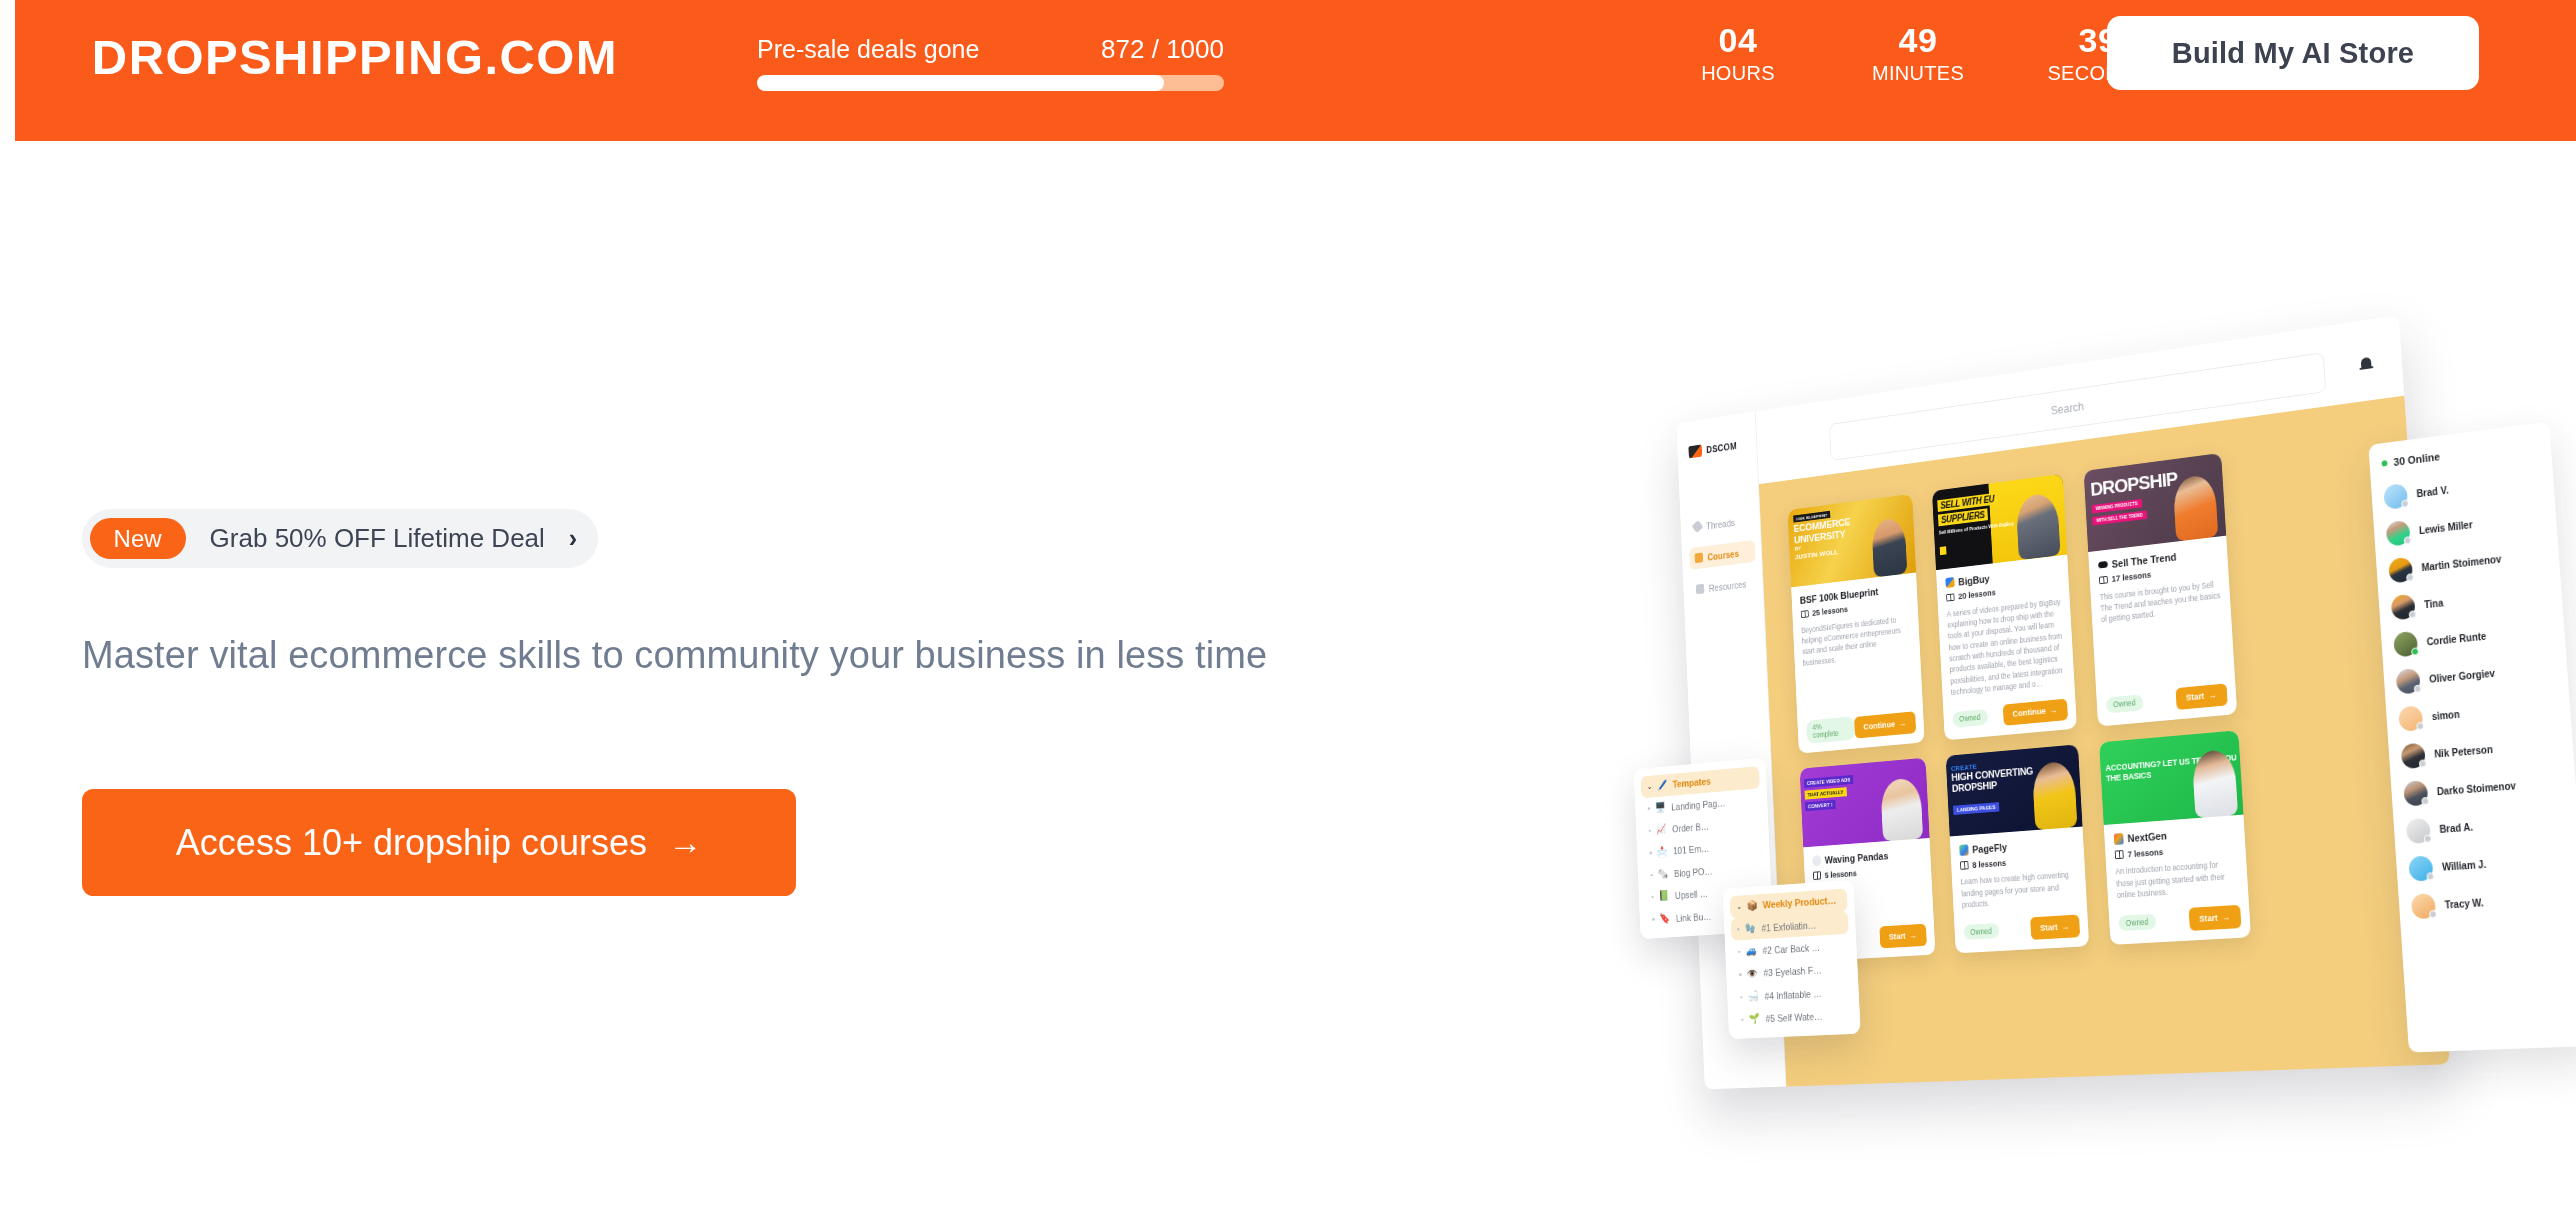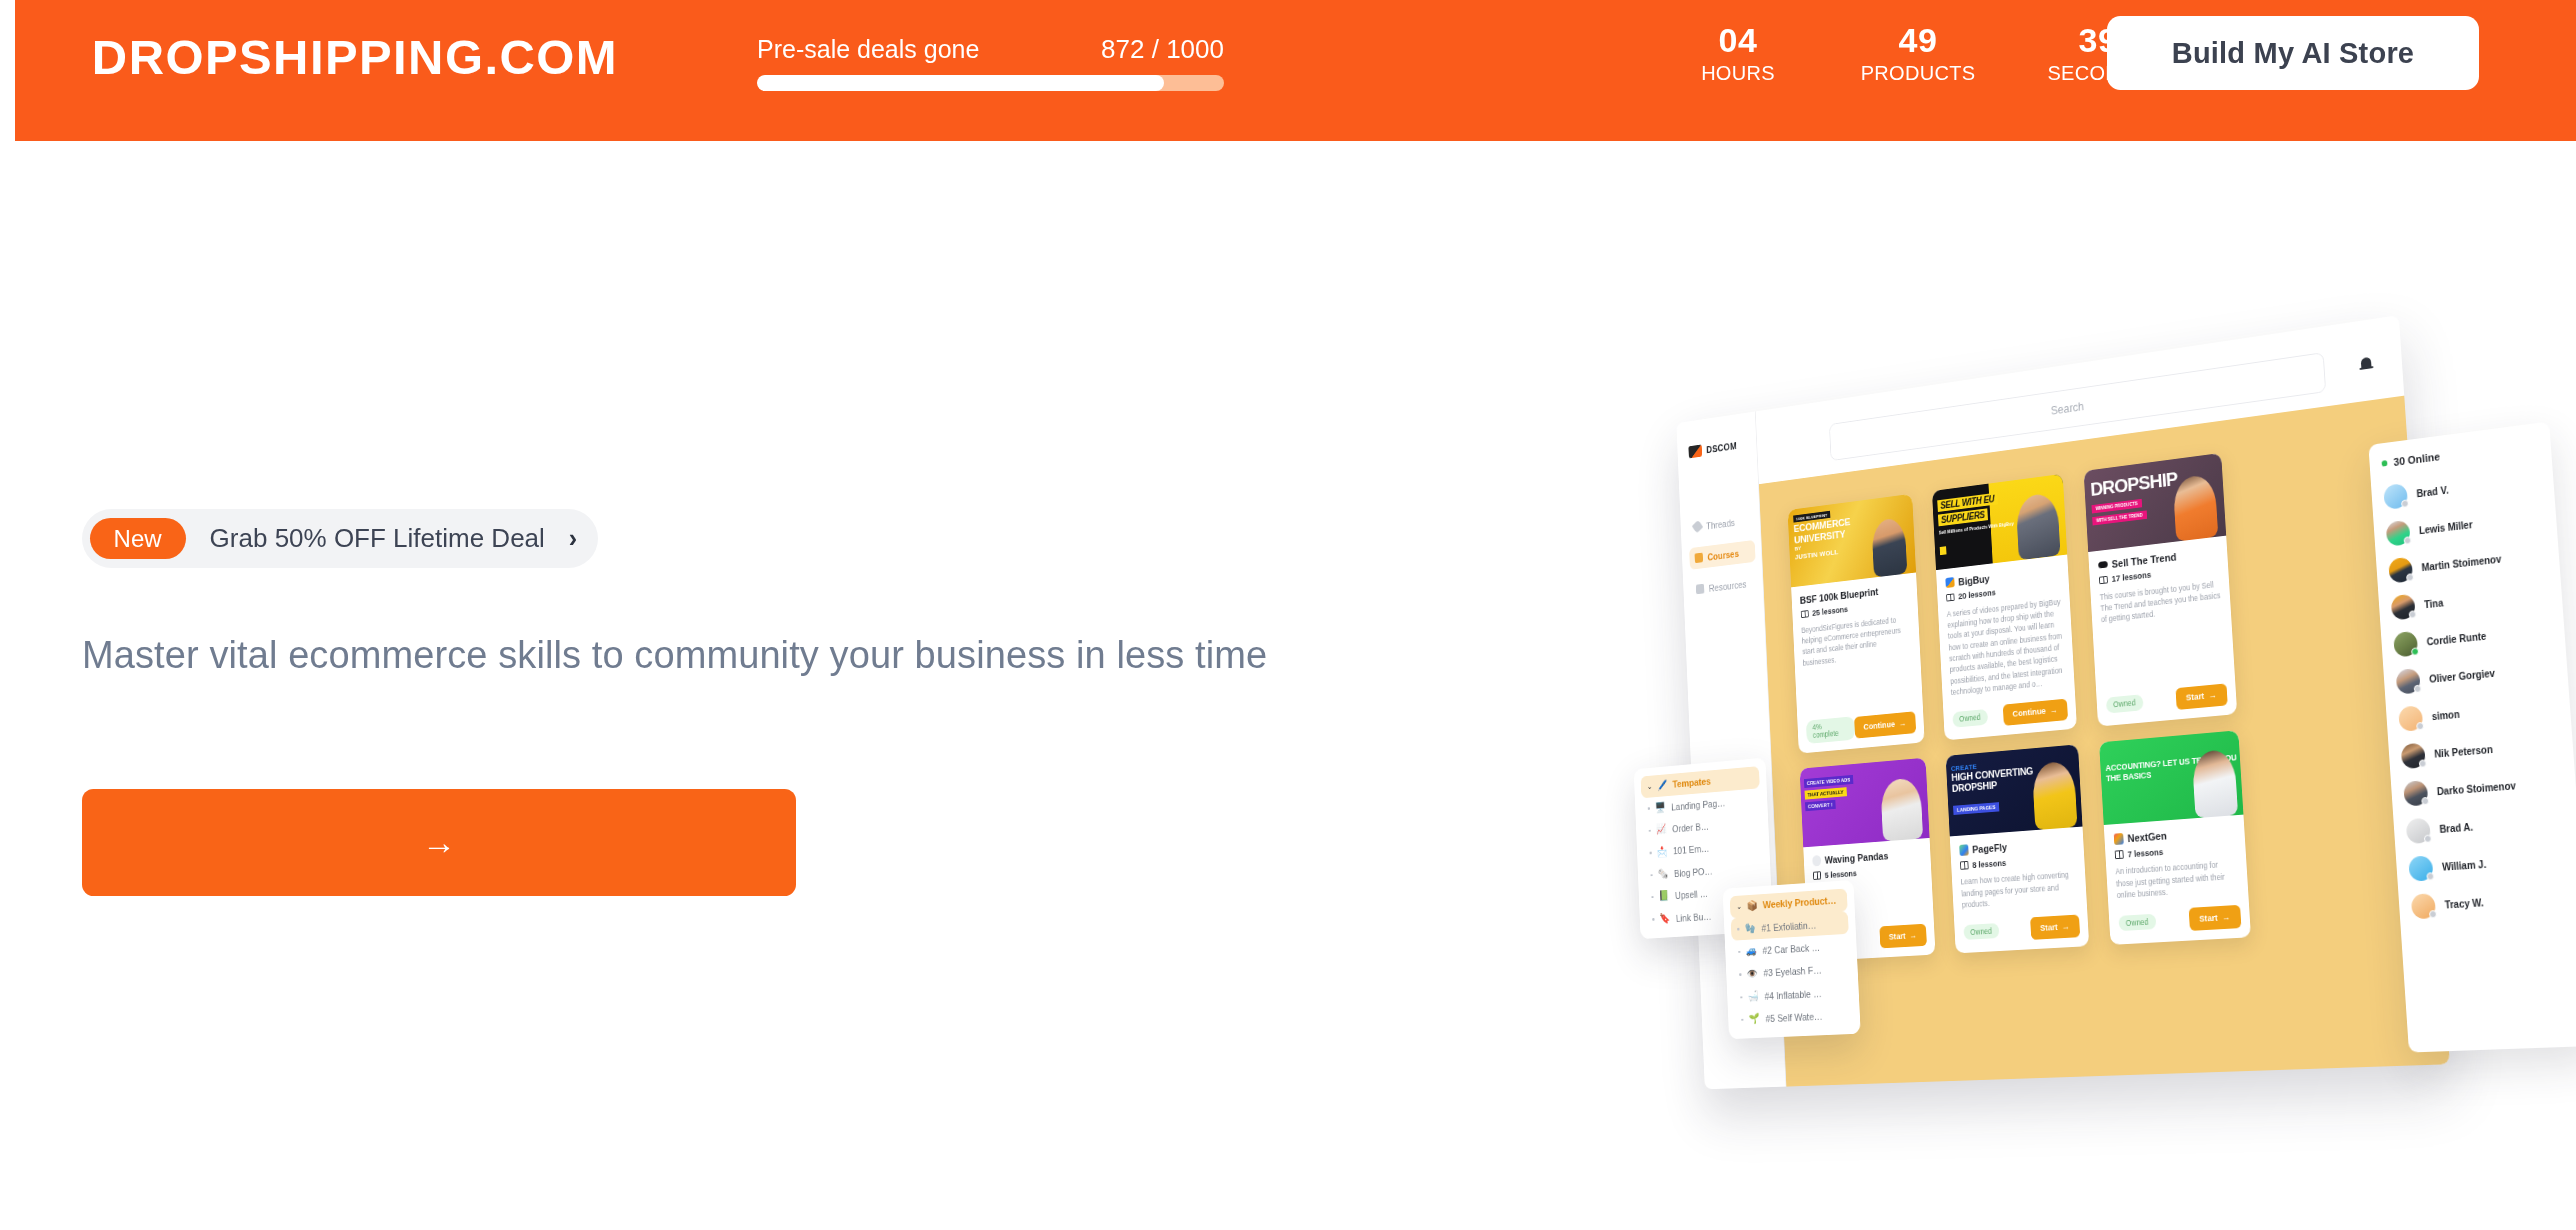--- a/index.html
+++ b/index.html
@@ -347,21 +347,21 @@
     </div>
   </div>
 
   <div class="countdown">
     <div class="cd-unit">
       <div class="cd-num">04</div>
       <div class="cd-lbl">HOURS</div>
     </div>
     <div class="cd-unit">
       <div class="cd-num">49</div>
-      <div class="cd-lbl">PRODUCTS</div>
+      <div class="cd-lbl">MINUTES</div>
     </div>
     <div class="cd-unit">
       <div class="cd-num">39</div>
       <div class="cd-lbl">SECONDS</div>
     </div>
   </div>
 
   <button class="build-btn">Build My AI Store</button>
 </div>
 
@@ -369,20 +369,21 @@
   <span class="promo-new">New</span>
   <span class="promo-text">Grab 50% OFF Lifetime Deal</span>
   <span class="promo-chev">›</span>
 </div>
 
 <div class="headline">
   <div>Master vital ecommerce skills to community your business in less time</div>
 </div>
 
 <button class="cta">
+  <span>Access 10+ dropship courses</span>
   <span class="cta-arrow">→</span>
 </button>
 
 <div class="mock-stage">
  <div class="mock-scene">
 
   <div class="app-window">
 
     <div class="app-sidebar">
       <div class="app-logo">

